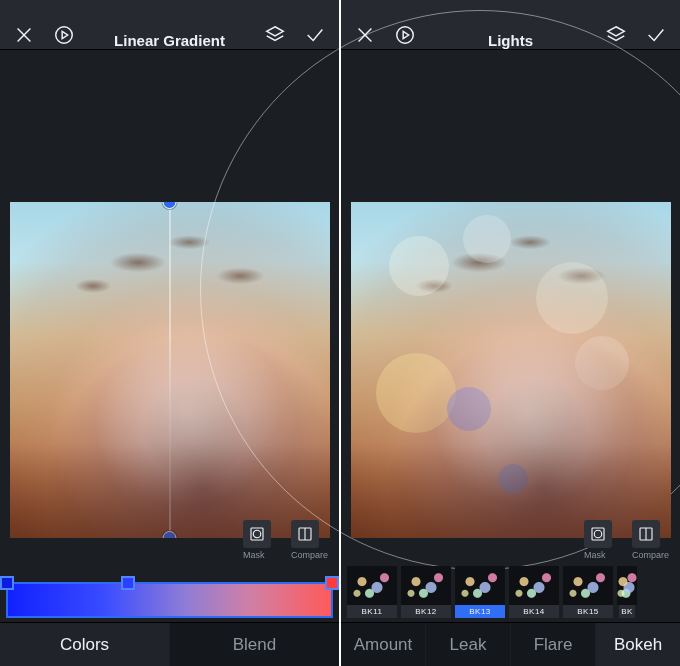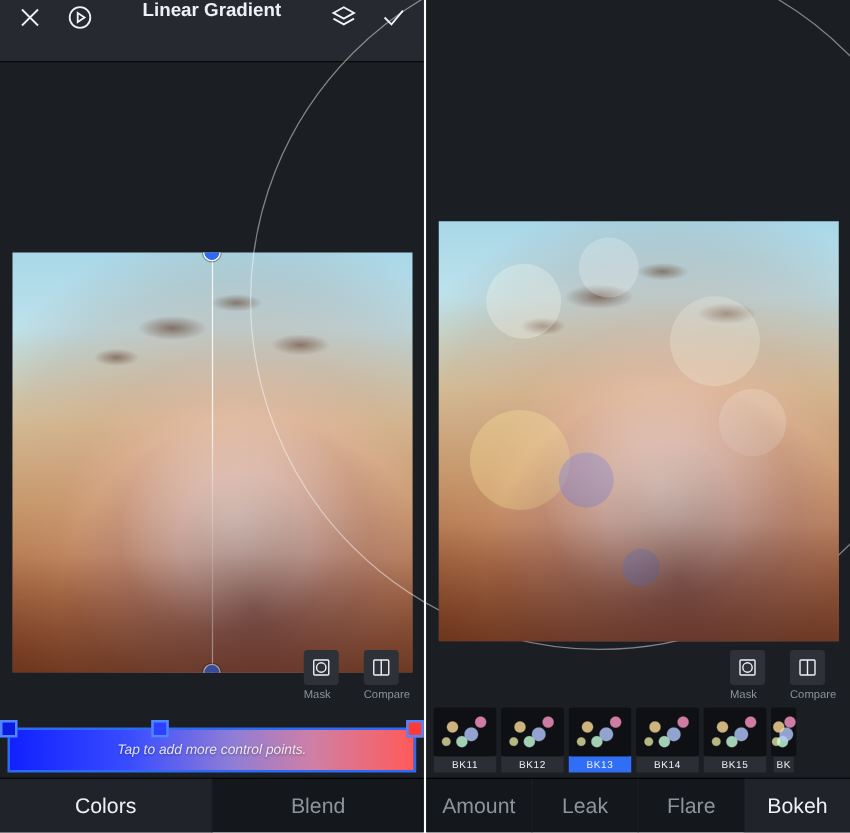--- a/index.html
+++ b/index.html
@@ -28,21 +28,21 @@
   .screen{
     width:339px;height:666px;
     background:var(--bg);
     position:relative;
     display:flex;flex-direction:column;
   }
   
   .topbar{
     height:50px;flex:0 0 50px;
     background:var(--bg-top);
-    display:flex;align-items:flex-start;
+    display:flex;align-items:flex-end;
     padding:0 10px;gap:12px;
     border-bottom:1px solid #000;
   }
   .topbar .title{
     flex:1;text-align:center;
     font-size:15px;font-weight:600;color:var(--fg);
   }
   .iconbtn{
     width:28px;height:28px;
     display:flex;align-items:center;justify-content:center;
@@ -224,39 +224,63 @@
             <rect x="4" y="4" width="16" height="16" rx="1"></rect>
             <path d="M12 4 V20"></path>
           </svg>
         </div>
       <span>Compare</span>
     </div>
   </div>
 
   <div class="grad-wrap">
     <div class="grad-strip">
-      <span class="hint">Tap to add more control points.</span>
       <div class="cp left"></div>
       <div class="cp mid"></div>
       <div class="cp right"></div>
     </div>
   </div>
 
   <div class="tabs">
     <div class="tab active">
         <span>Colors</span>
       </div>
     <div class="tab">
         <span>Blend</span>
       </div>
   </div>
 </div>
 
 <div class="screen right">
 
+  <div class="topbar">
+    <div class="iconbtn">
+      <svg viewBox="0 0 24 24">
+          <path d="M5 5 L19 19 M19 5 L5 19"></path>
+        </svg>
+    </div>
+    <div class="iconbtn">
+      <svg viewBox="0 0 24 24">
+          <circle cx="12" cy="12" r="9"></circle>
+          <path d="M10 8 L16 12 L10 16 Z"></path>
+        </svg>
+    </div>
+    <div class="title">Lights</div>
+    <div class="iconbtn">
+      <svg viewBox="0 0 24 24">
+          <path d="M12 3 L21 8 L12 13 L3 8 Z"></path>
+          <path d="M3 13 L12 18 L21 13"></path>
+        </svg>
+    </div>
+    <div class="iconbtn">
+      <svg viewBox="0 0 24 24">
+          <path d="M4 12 L10 18 L20 6"></path>
+        </svg>
+    </div>
+  </div>
 
   <div class="canvas-area">
     <div class="lights-arc"></div>
     <div class="photo">
       <div class="bokeh-overlay">
         <span style="left:12%;top:10%;width:60px;height:60px;background:rgba(255,255,240,.28);"></span>
         <span style="left:35%;top:4%;width:48px;height:48px;background:rgba(255,255,255,.22);"></span>
         <span style="left:58%;top:18%;width:72px;height:72px;background:rgba(255,255,240,.22);"></span>
         <span style="left:8%;top:45%;width:80px;height:80px;background:rgba(255,235,160,.30);"></span>
         <span style="left:30%;top:55%;width:44px;height:44px;background:rgba(110,130,255,.35);"></span>

